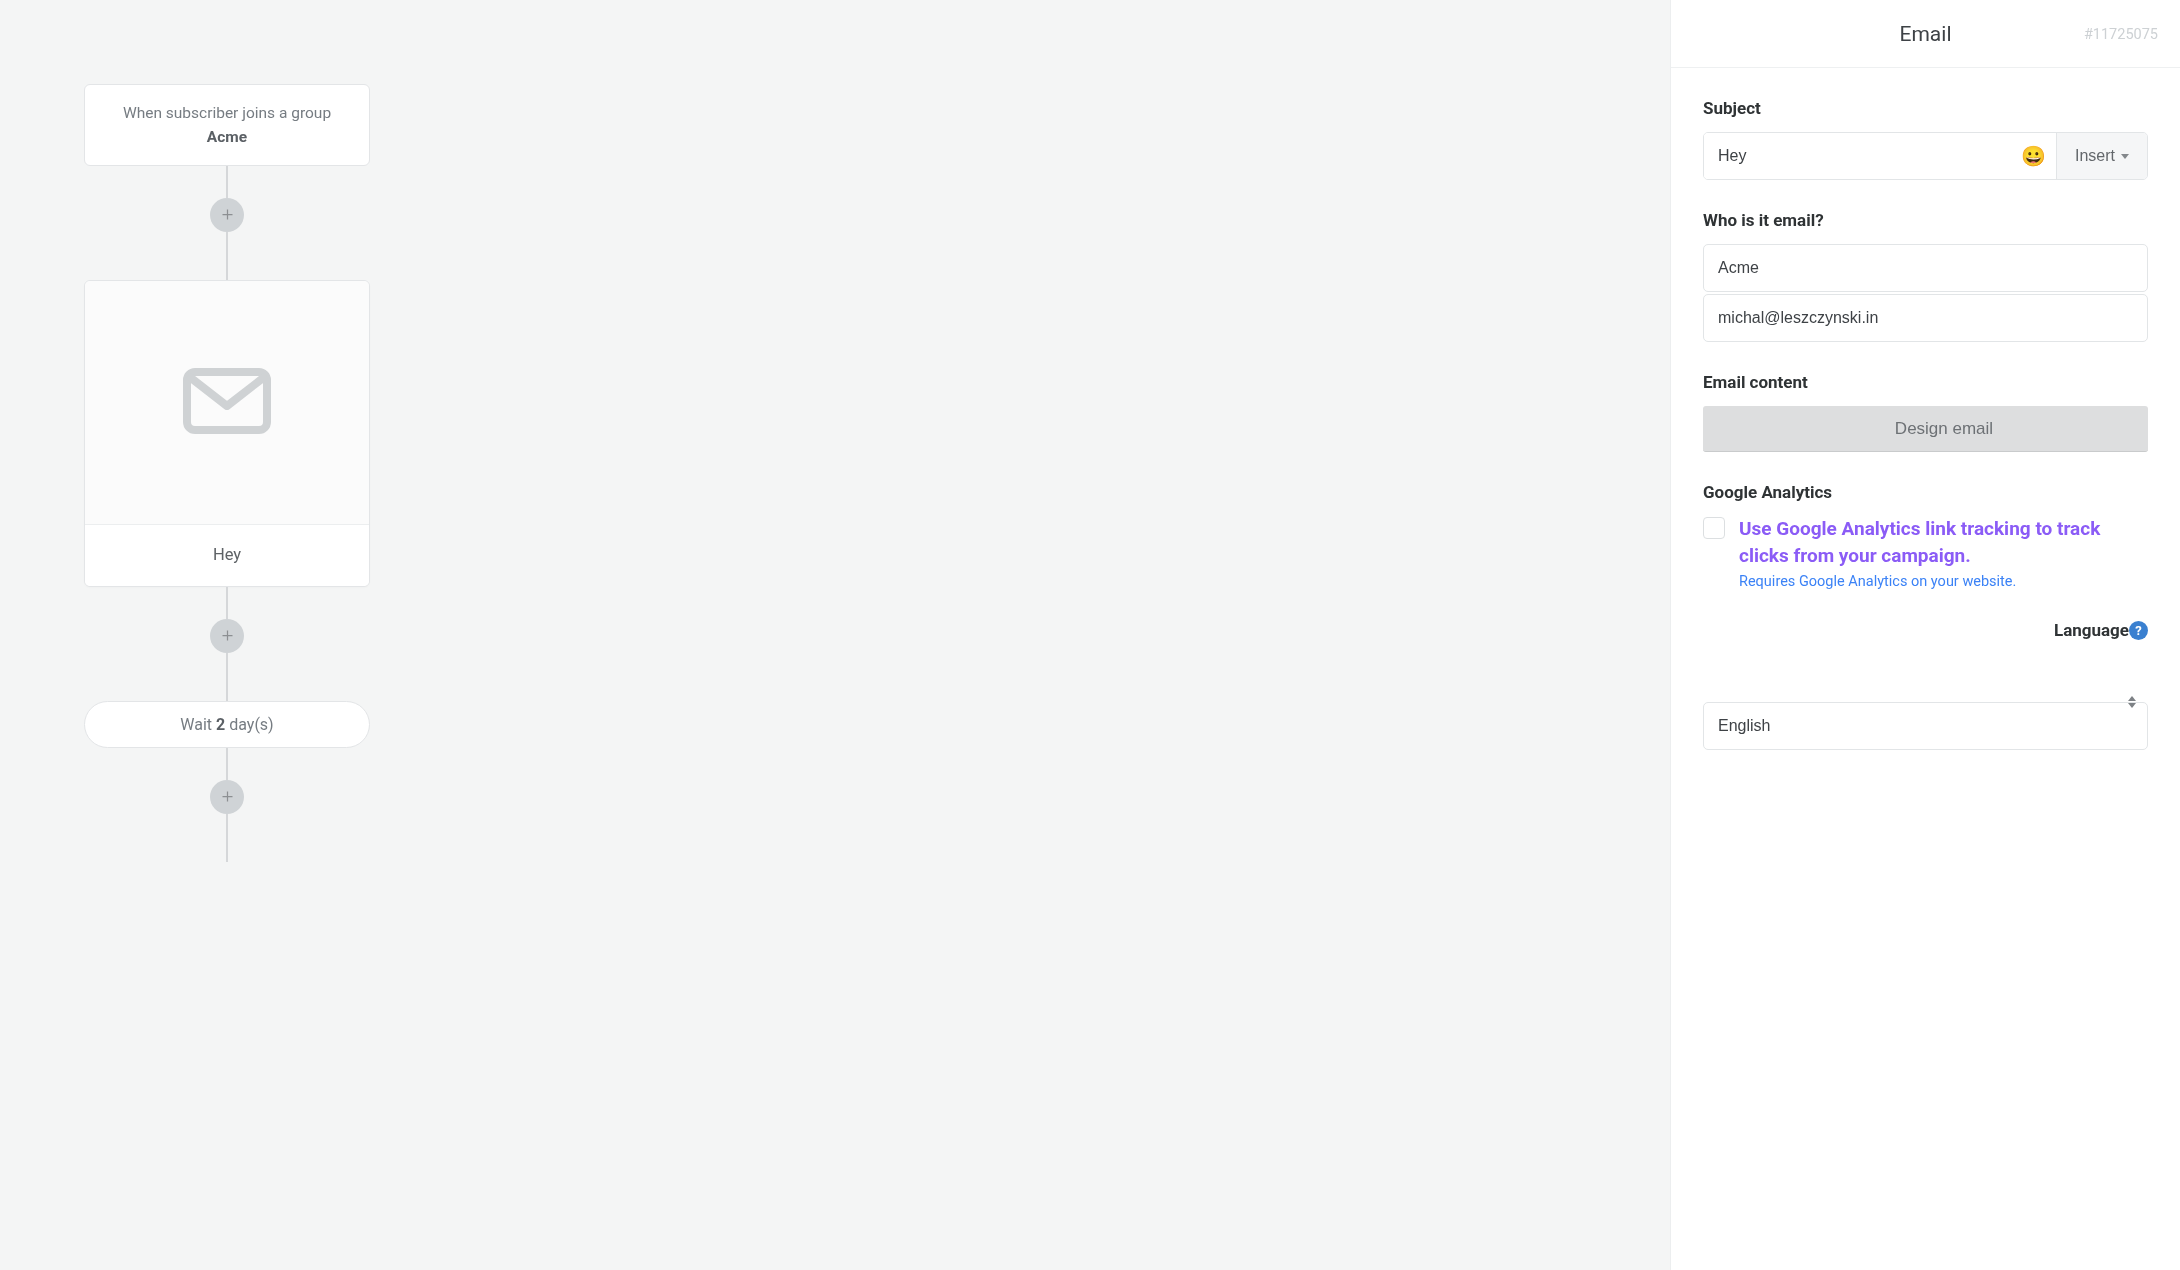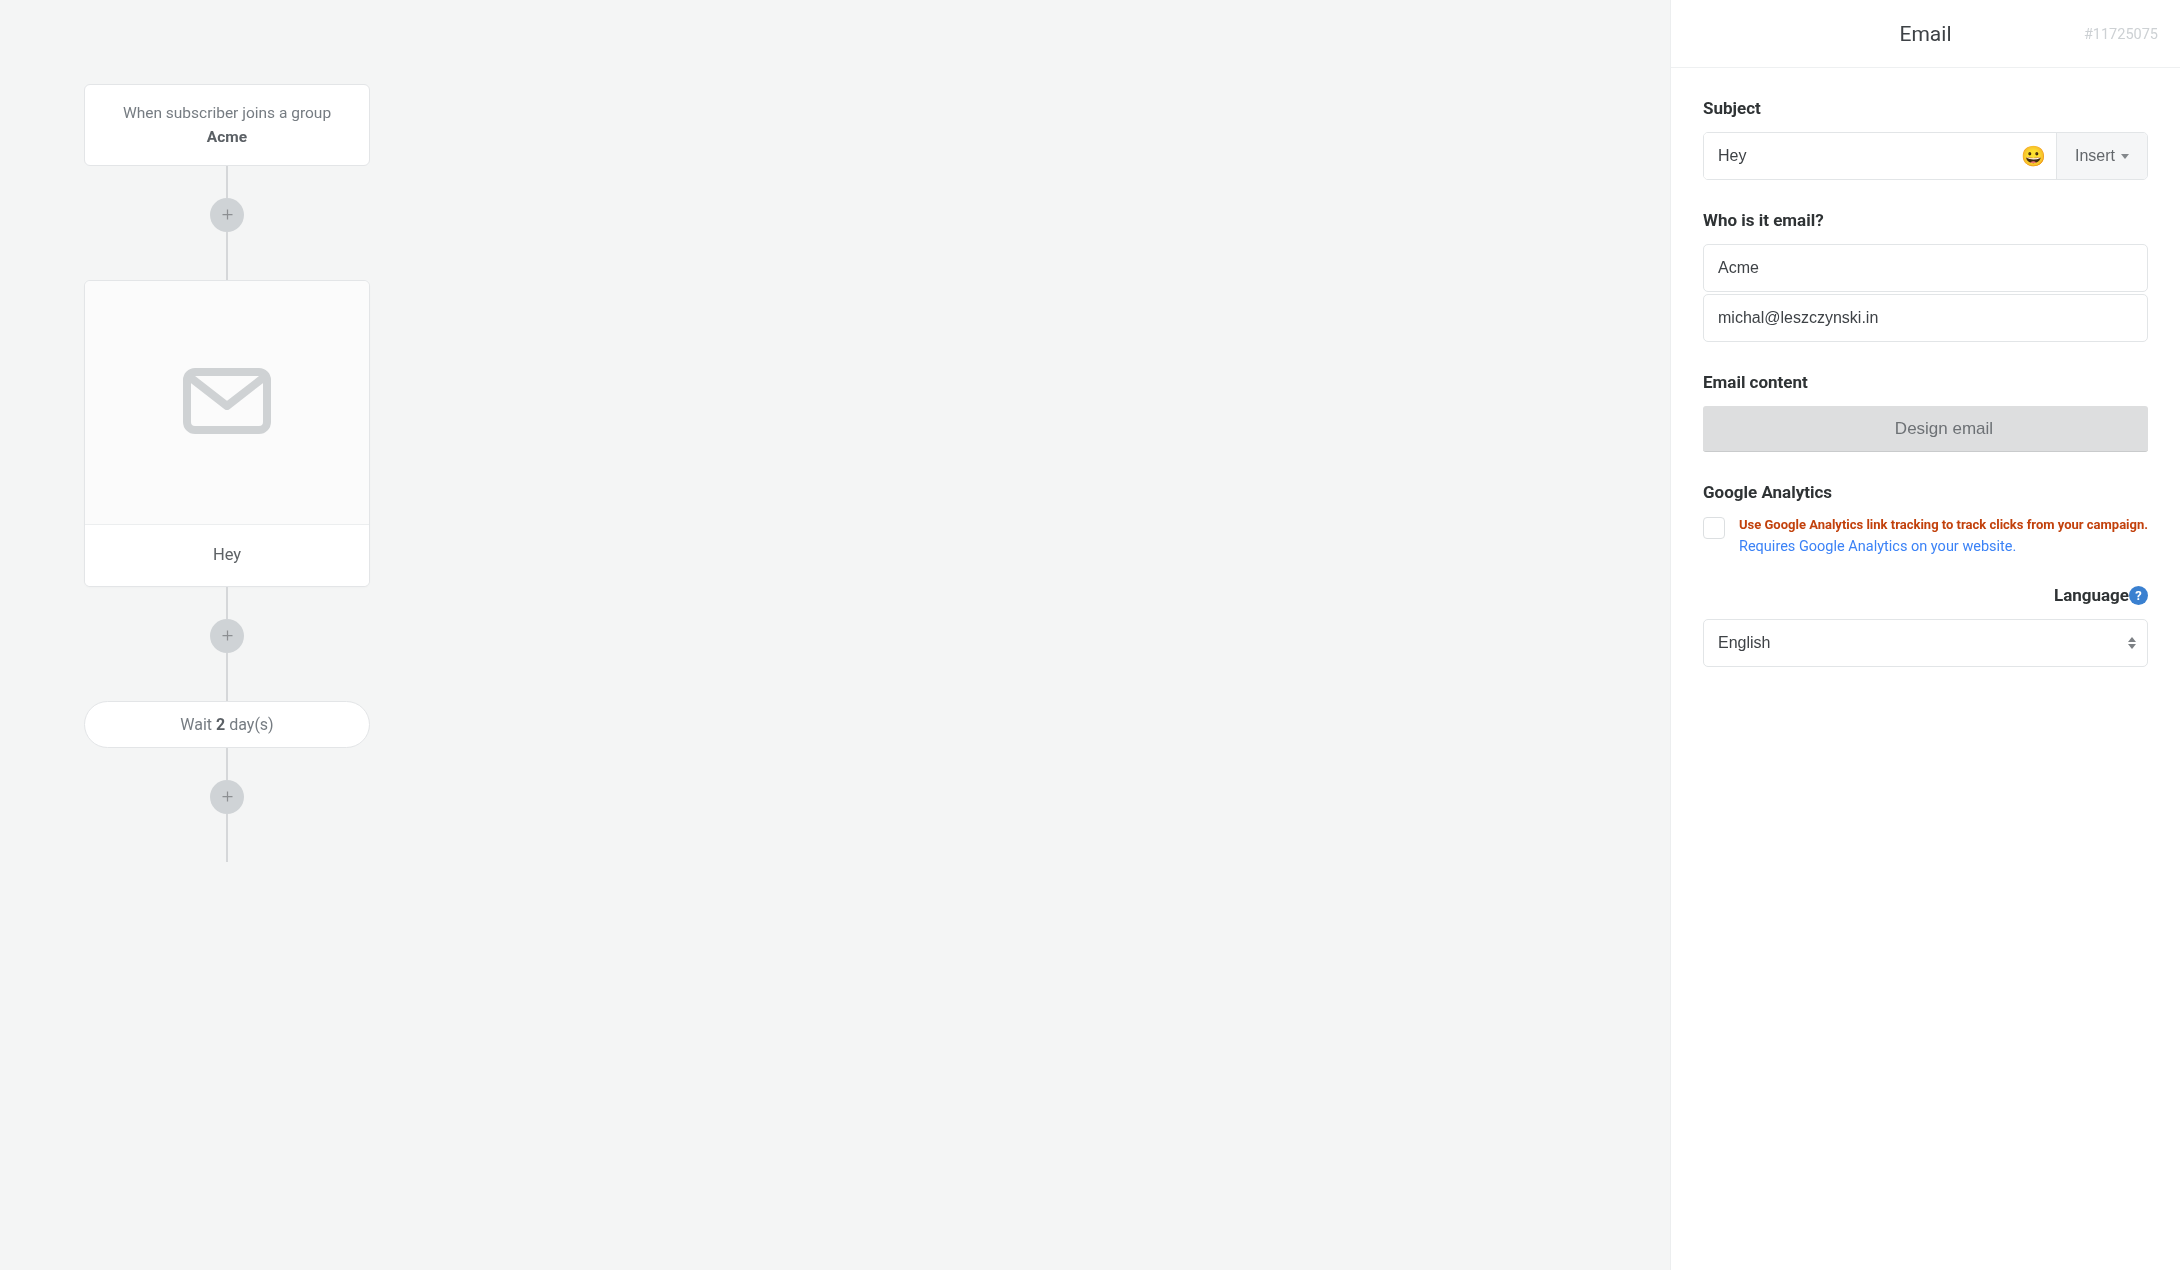--- a/index.html
+++ b/index.html
@@ -209,22 +209,22 @@
     flex: 0 0 22px;
     width: 22px; height: 22px;
     border: 1.5px solid #dcdfe1;
     border-radius: 4px;
     background: #fff;
     margin-top: 1px;
     cursor: pointer;
   }
   .ga-row .txt .main {
     font-weight: 700;
-    font-size: 13px;
-    color: #c2410c;
+    font-size: 19px;
+    color: #8b5cf6;
     line-height: 1.4;
   }
   .ga-row .txt .sub {
     color: #3b82f6;
     font-size: 14.5px;
     margin-top: 4px;
   }
 
   .lang-head {
     display: flex;
@@ -238,21 +238,21 @@
     background: #3a80d0;
     color: #fff;
     font-size: 13px;
     font-weight: 700;
     display: flex; align-items: center; justify-content: center;
     cursor: pointer;
   }
   .select-wrap {
     position: relative;
   }
-  .select-wrap .text-input { cursor: pointer; }
+  .select-wrap .text-input { cursor: pointer; margin-top: 48px; }
   .sorter {
     position: absolute; right: 12px; top: 50%; transform: translateY(-50%);
     display: flex; flex-direction: column; gap: 2px;
     pointer-events: none;
   }
   .sorter .up, .sorter .down {
     width: 0; height: 0;
     border-left: 4px solid transparent;
     border-right: 4px solid transparent;
   }

